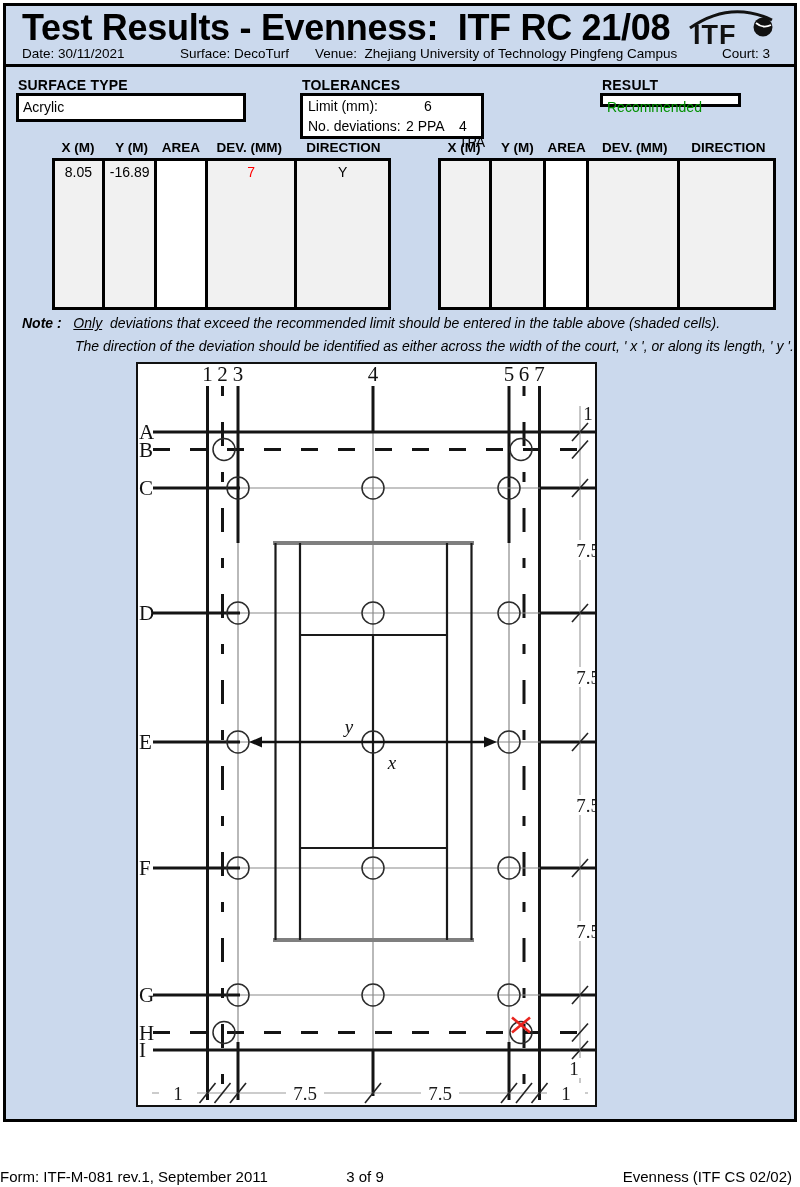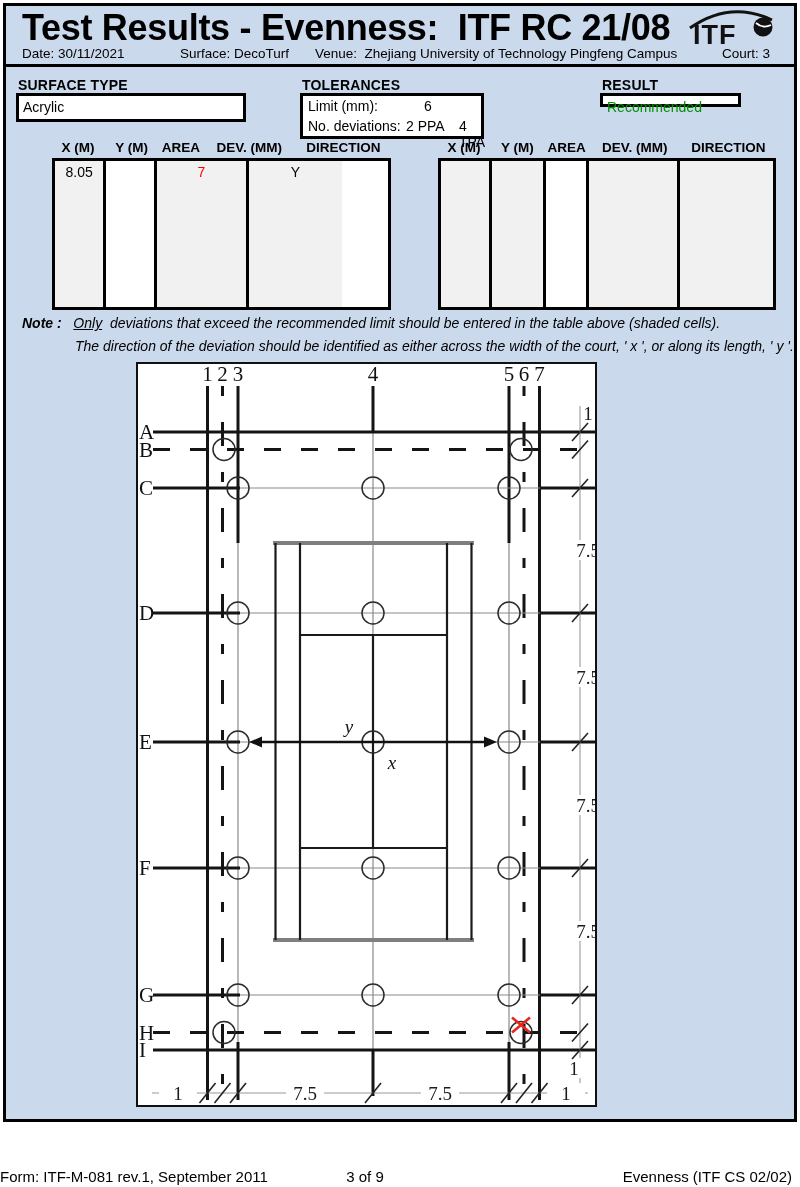--- a/index.html
+++ b/index.html
@@ -117,20 +117,23 @@
   <div class="thead">
       <div class="th" style="width: 15.4%;">X (M)</div>
       <div class="th" style="width: 16.2%;">Y (M)</div>
       <div class="th" style="width: 12.9%;">AREA</div>
       <div class="th" style="width: 27.4%;">DEV. (MM)</div>
       <div class="th" style="width: 28.1%;">DIRECTION</div>
     </div>
   <div class="tbody">
       <div class="td" style="width: 15.4%;">
         <div>8.05</div>
+      </div>
+      <div class="td" style="width: 16.2%;">
+        <div>-16.89</div>
       </div>
       <div class="td white" style="width: 12.9%; padding-left: 48px;">
         <div>TPA</div>
       </div>
       <div class="td" style="width: 27.4%;">
         <div style="color: rgb(255, 0, 0);">7</div>
       </div>
       <div class="td" style="width: 28.1%;">
         <div>Y</div>
       </div>

